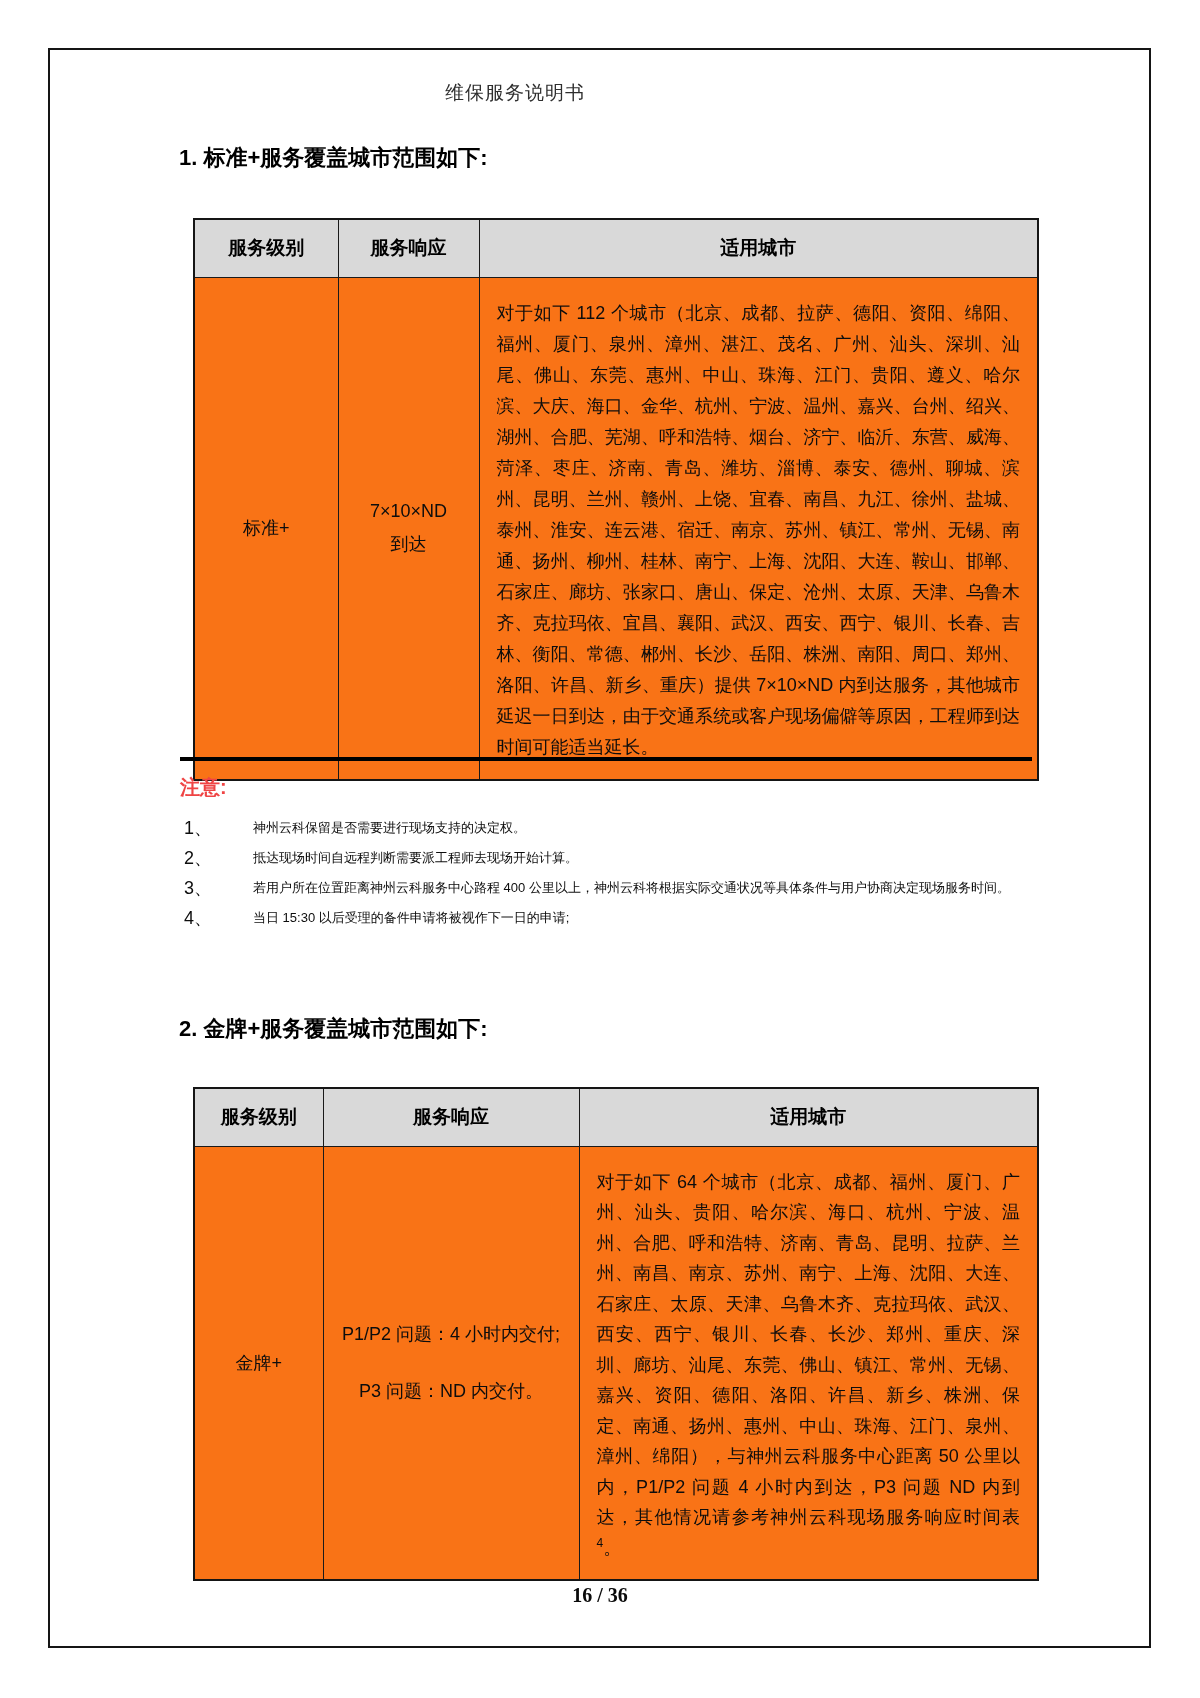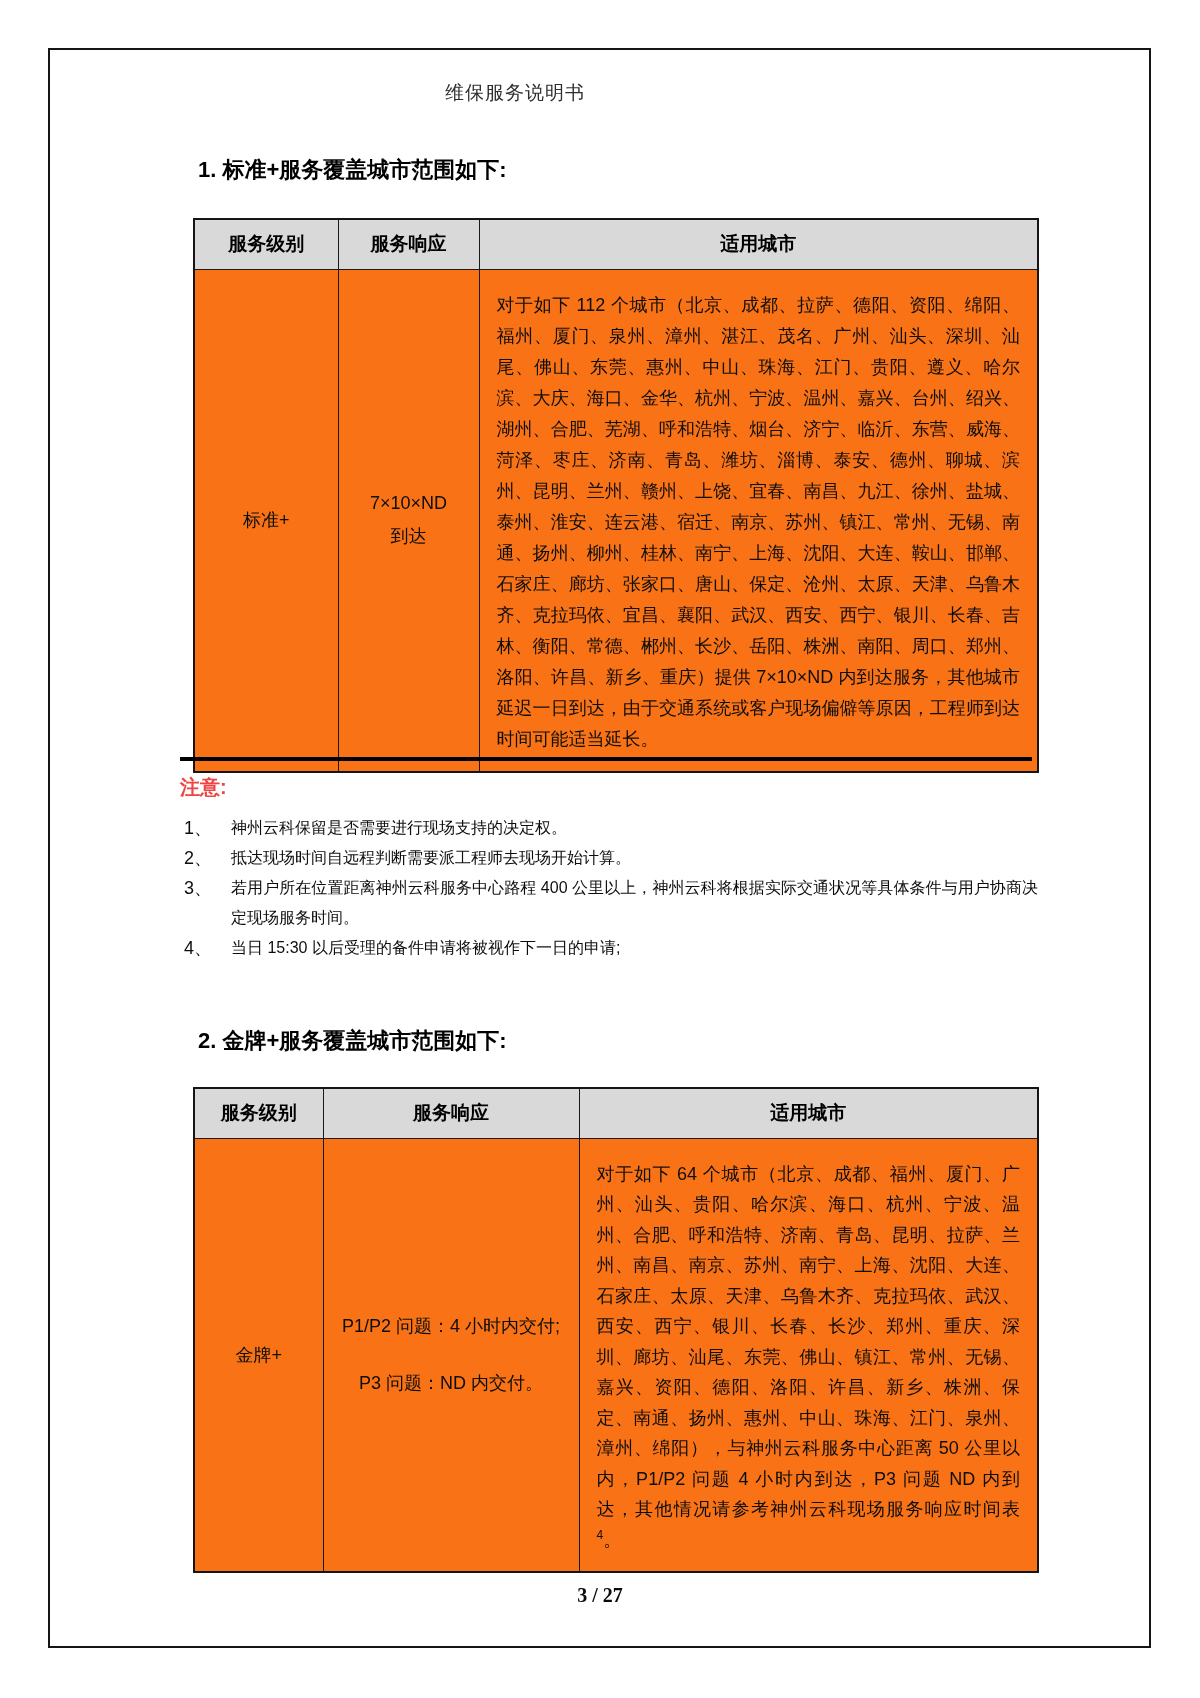--- a/index.html
+++ b/index.html
@@ -15,37 +15,37 @@
     border: 2px solid #151515;
     background: #fff;
   }
   .doc-header {
     position: absolute; top: 80px; left: 0; width: 1030px;
     text-align: center;
     font-family: "Liberation Serif", "DejaVu Serif", serif;
     font-size: 19px; color: #2e2e2e; letter-spacing: 1px;
   }
   .sec-title {
-    position: absolute; left: 198px;
-    font-size: 22px; font-weight: bold; color: #000; margin-top: 12px;
+    position: absolute; left: 179px;
+    font-size: 22px; font-weight: bold; color: #000;
   }
   .sec-title.s1 { top: 143px; }
   .sec-title.s2 { top: 1014px; }
 
   table.svc {
     position: absolute; left: 193px; width: 844px;
     border-collapse: collapse; table-layout: fixed;
     border: 2px solid #151515;
   }
   table.t1 { top: 218px; }
   table.t2 { top: 1087px; }
   table.svc th {
     background: #d9d9d9;
     border: 1.5px solid #1a1a1a;
-    height: 50px;
+    height: 58px;
     font-size: 19px; font-weight: bold; color: #000;
     text-align: center; vertical-align: middle;
   }
   table.svc td {
     border: 1.5px solid #1a1a1a;
     background: #f97316;
     font-size: 18px; color: #0d0d0d;
   }
   td.mid { text-align: center; vertical-align: middle; }
   .t1 td.cities {
@@ -76,22 +76,23 @@
     font-size: 20px; font-weight: bold; color: #ef4444;
   }
   .notes {
     position: absolute; left: 184px; top: 813px; width: 854px;
   }
   .note-item { display: flex; }
   .note-item .num {
     flex: 0 0 47px; font-size: 18px; line-height: 30px; color: #0d0d0d;
   }
   .note-item .txt {
-    flex: 1; font-size: 16px; line-height: 30px; color: #0d0d0d;
+    flex: 1; font-size: 13px; line-height: 30px; color: #0d0d0d;
     text-align: justify;
+    margin-left: 22px;
   }
   .page-footer {
     position: absolute; top: 1584px; left: 0; width: 1200px;
     text-align: center;
     font-family: "Liberation Serif", "DejaVu Serif", serif;
     font-size: 20px; font-weight: bold; color: #0a0a0a;
   }
 </style>
 </head>
 <body>
@@ -166,13 +167,13 @@
     <td class="mid">金牌+</td>
     <td class="mid">
       <div class="resp-block">P1/P2 问题：4 小时内交付;</div>
       <div class="resp-block">P3 问题：ND 内交付。</div>
     </td>
     <td class="cities"><span>对于如下 64 个城市（北京、成都、福州、厦门、广州、汕头、贵阳、哈尔滨、海口、杭州、宁波、温州、合肥、呼和浩特、济南、青岛、昆明、拉萨、兰州、南昌、南京、苏州、南宁、上海、沈阳、大连、石家庄、太原、天津、乌鲁木齐、克拉玛依、武汉、西安、西宁、银川、长春、长沙、郑州、重庆、深圳、廊坊、汕尾、东莞、佛山、镇江、常州、无锡、嘉兴、资阳、德阳、洛阳、许昌、新乡、株洲、保定、南通、扬州、惠州、中山、珠海、江门、泉州、漳州、绵阳），与神州云科服务中心距离 50 公里以内，P1/P2 问题 4 小时内到达，P3 问题 ND 内到达，其他情况请参考神州云科现场服务响应时间表 </span><sup>4</sup><span>。</span></td>
   </tr>
 </tbody>
   </table>
 
-<div class="page-footer">3 / 27</div>
+<div class="page-footer">16 / 36</div>
 
 </body></html>

